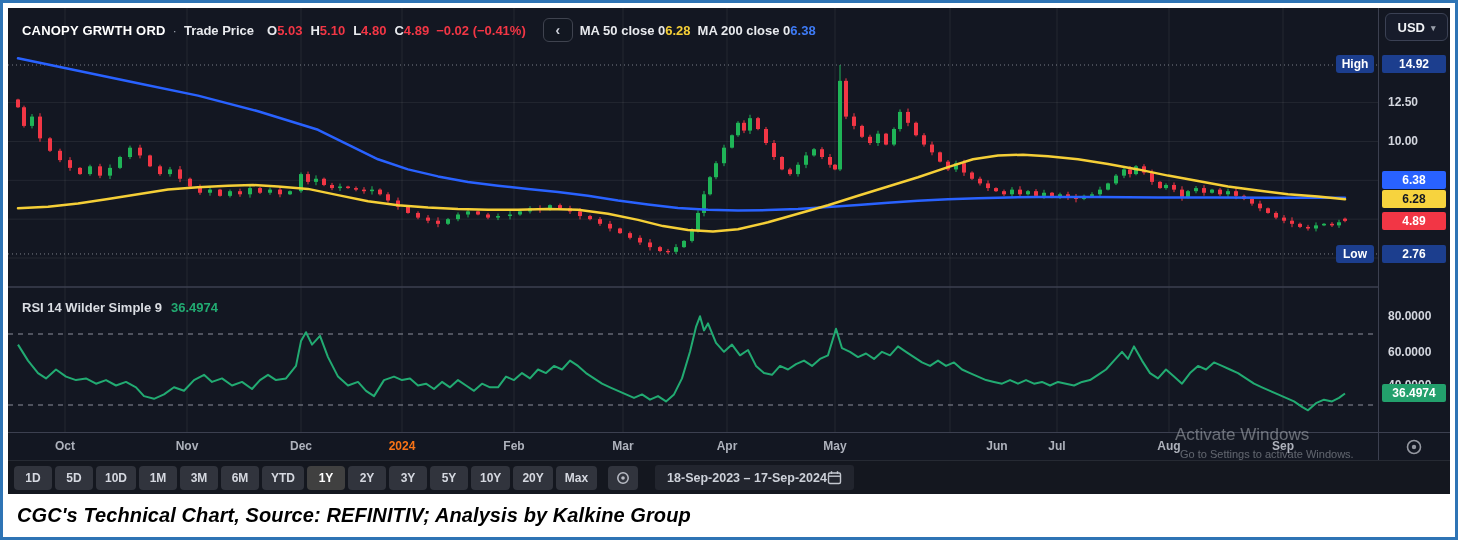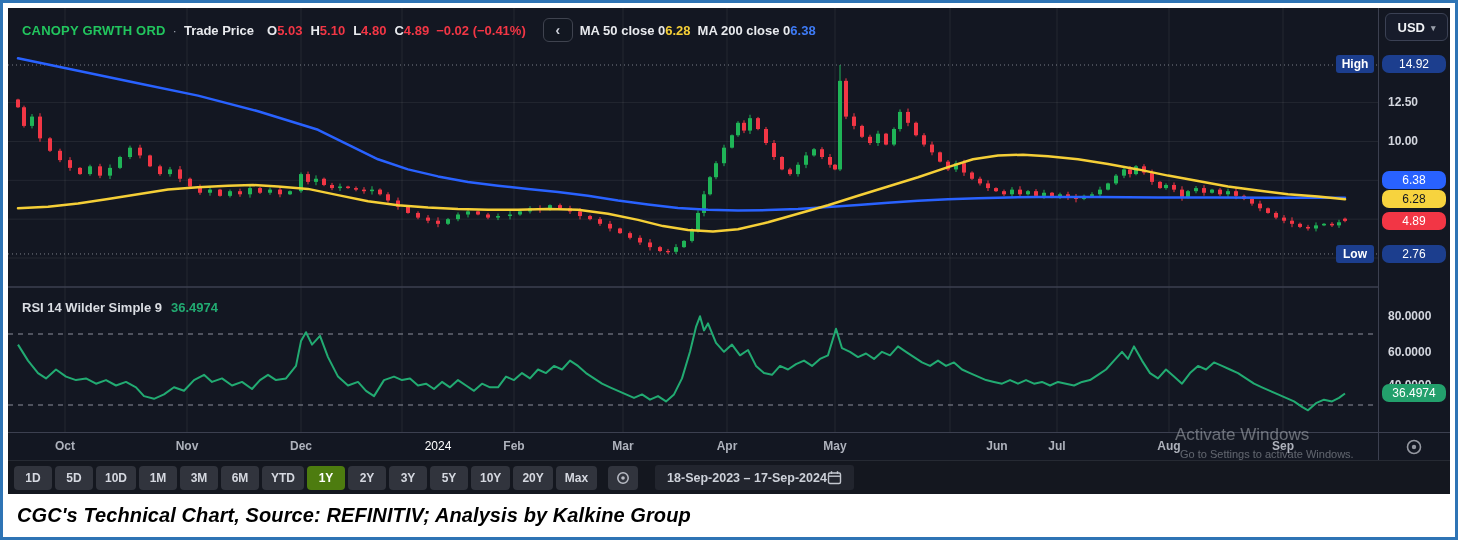--- a/index.html
+++ b/index.html
@@ -1,56 +1,56 @@
 <!DOCTYPE html>
 <html><head>
 <meta charset="utf-8">
 <style>
   html,body{margin:0;padding:0;background:#fff;}
   *{box-sizing:border-box;font-family:"Liberation Sans",sans-serif;}
   .frame{position:relative;width:1458px;height:540px;border:3px solid #2E74B5;background:#fff;overflow:hidden;}
   .screenshot{position:absolute;left:5px;top:5px;width:1442px;height:486px;background:#131722;overflow:hidden;}
   
   .legend{position:absolute;left:14px;top:12px;height:20px;display:flex;align-items:center;gap:7px;z-index:30;white-space:nowrap;}
-  .legend .sym{color:#22c55e;font-size:13px;font-weight:700;letter-spacing:.2px;}
+  .legend .sym{color:#ffffff;font-size:13px;font-weight:700;letter-spacing:.2px;}
   .legend .sep{color:#9aa0ab;font-size:13px;}
   .legend .lbl{color:#e8eaee;font-size:13px;font-weight:600;}
   .legend .red{color:#f23645;font-size:13px;font-weight:700;}
   .ohlc{display:flex;gap:8px;margin-left:6px;}
   .ohlc span b{color:#e8eaee;font-weight:600;}
   .collapse-btn{margin-left:10px;width:30px;height:24px;border:1px solid #3f434f;border-radius:6px;color:#cfd3dc;
     display:flex;align-items:center;justify-content:center;font-size:14px;font-weight:700;background:rgba(19,23,34,.6);cursor:pointer;}
   .ma-legend{display:flex;align-items:center;}
   .ma-legend .v50{color:#f5cf37;font-weight:700;font-size:13px;}
   .ma-legend .v200{color:#3e7bf6;font-weight:700;font-size:13px;}
   .currency-btn{position:absolute;left:1377px;top:5px;width:63px;height:28px;border:1px solid #3b4154;border-radius:6px;
     background:#171c2b;color:#f0f2f5;font-size:13px;font-weight:700;display:flex;align-items:center;justify-content:center;gap:6px;z-index:40;cursor:pointer;}
   .currency-btn .chev{color:#9aa0ab;font-size:9px;transform:translateY(1px);}
   
   .scale-col{position:absolute;left:1370px;top:0;width:72px;height:452px;border-left:1px solid #3c4050;z-index:20;}
   .tick{position:absolute;left:9px;color:#d3d6de;font-size:12px;font-weight:600;}
-  .badge{position:absolute;left:3px;width:64px;height:18px;border-radius:7px;color:#fff;font-size:12px;font-weight:400;
+  .badge{position:absolute;left:3px;width:64px;height:18px;border-radius:2px;color:#fff;font-size:12px;font-weight:700;
     display:flex;align-items:center;justify-content:center;z-index:5;}
   .hl-tag{position:absolute;width:38px;height:18px;border-radius:3px;background:#1c3e8e;color:#fff;font-size:12px;font-weight:700;
     display:flex;align-items:center;justify-content:center;z-index:25;}
   
   .rsi-legend{position:absolute;left:14px;top:292px;display:flex;gap:9px;z-index:30;}
   .rsi-legend .lbl{color:#dadde3;font-size:13px;font-weight:600;}
   .rsi-legend .val{color:#22ab72;font-size:13px;font-weight:700;}
   
   .time-axis{position:absolute;left:0;top:424px;width:1370px;height:28px;border-top:1px solid #3c4050;z-index:10;}
   .t-lbl{position:absolute;top:6px;transform:translateX(-50%);color:#aeb2bc;font-size:12px;font-weight:600;}
-  .t-lbl.year{color:#ffffff;font-weight:400;margin-left:36px;}
+  .t-lbl.year{color:#f97316;font-weight:700;}
   .corner{position:absolute;left:1370px;top:424px;width:72px;height:28px;border-top:1px solid #3c4050;display:flex;align-items:center;justify-content:center;z-index:10;}
   
   .toolbar{position:absolute;left:0;top:452px;width:1442px;height:34px;background:#14171f;border-top:1px solid #262a33;
     display:flex;align-items:center;padding-left:6px;gap:3px;z-index:15;}
   .rbtn{height:24px;min-width:38px;padding:0 9px;border-radius:4px;background:#31343d;color:#d5d8e0;font-size:12px;font-weight:700;
     display:flex;align-items:center;justify-content:center;cursor:pointer;}
-  .rbtn.active{background:#4d7c0f;color:#fff;}
+  .rbtn.active{background:#404040;color:#fff;}
   .gear-btn{height:24px;width:30px;border-radius:4px;background:#31343d;display:flex;align-items:center;justify-content:center;margin-left:8px;cursor:pointer;}
   .date-box{height:25px;margin-left:14px;padding:0 12px;border-radius:3px;background:#22252e;color:#cdd1d9;font-size:12.5px;font-weight:600;
     display:flex;align-items:center;cursor:pointer;}
   
   .watermark{position:absolute;left:1167px;top:417px;z-index:35;pointer-events:none;}
   .watermark .w1{color:rgba(222,226,231,.42);font-size:17px;}
   .watermark .w2{color:rgba(222,226,231,.38);font-size:11px;margin-top:3px;margin-left:5px;}
   
   .caption{position:absolute;left:5px;top:491px;width:1442px;height:43px;background:#fff;display:flex;align-items:center;}
   .caption span{font-size:20px;font-weight:700;font-style:italic;color:#000;margin-left:9px;letter-spacing:.1px;}

